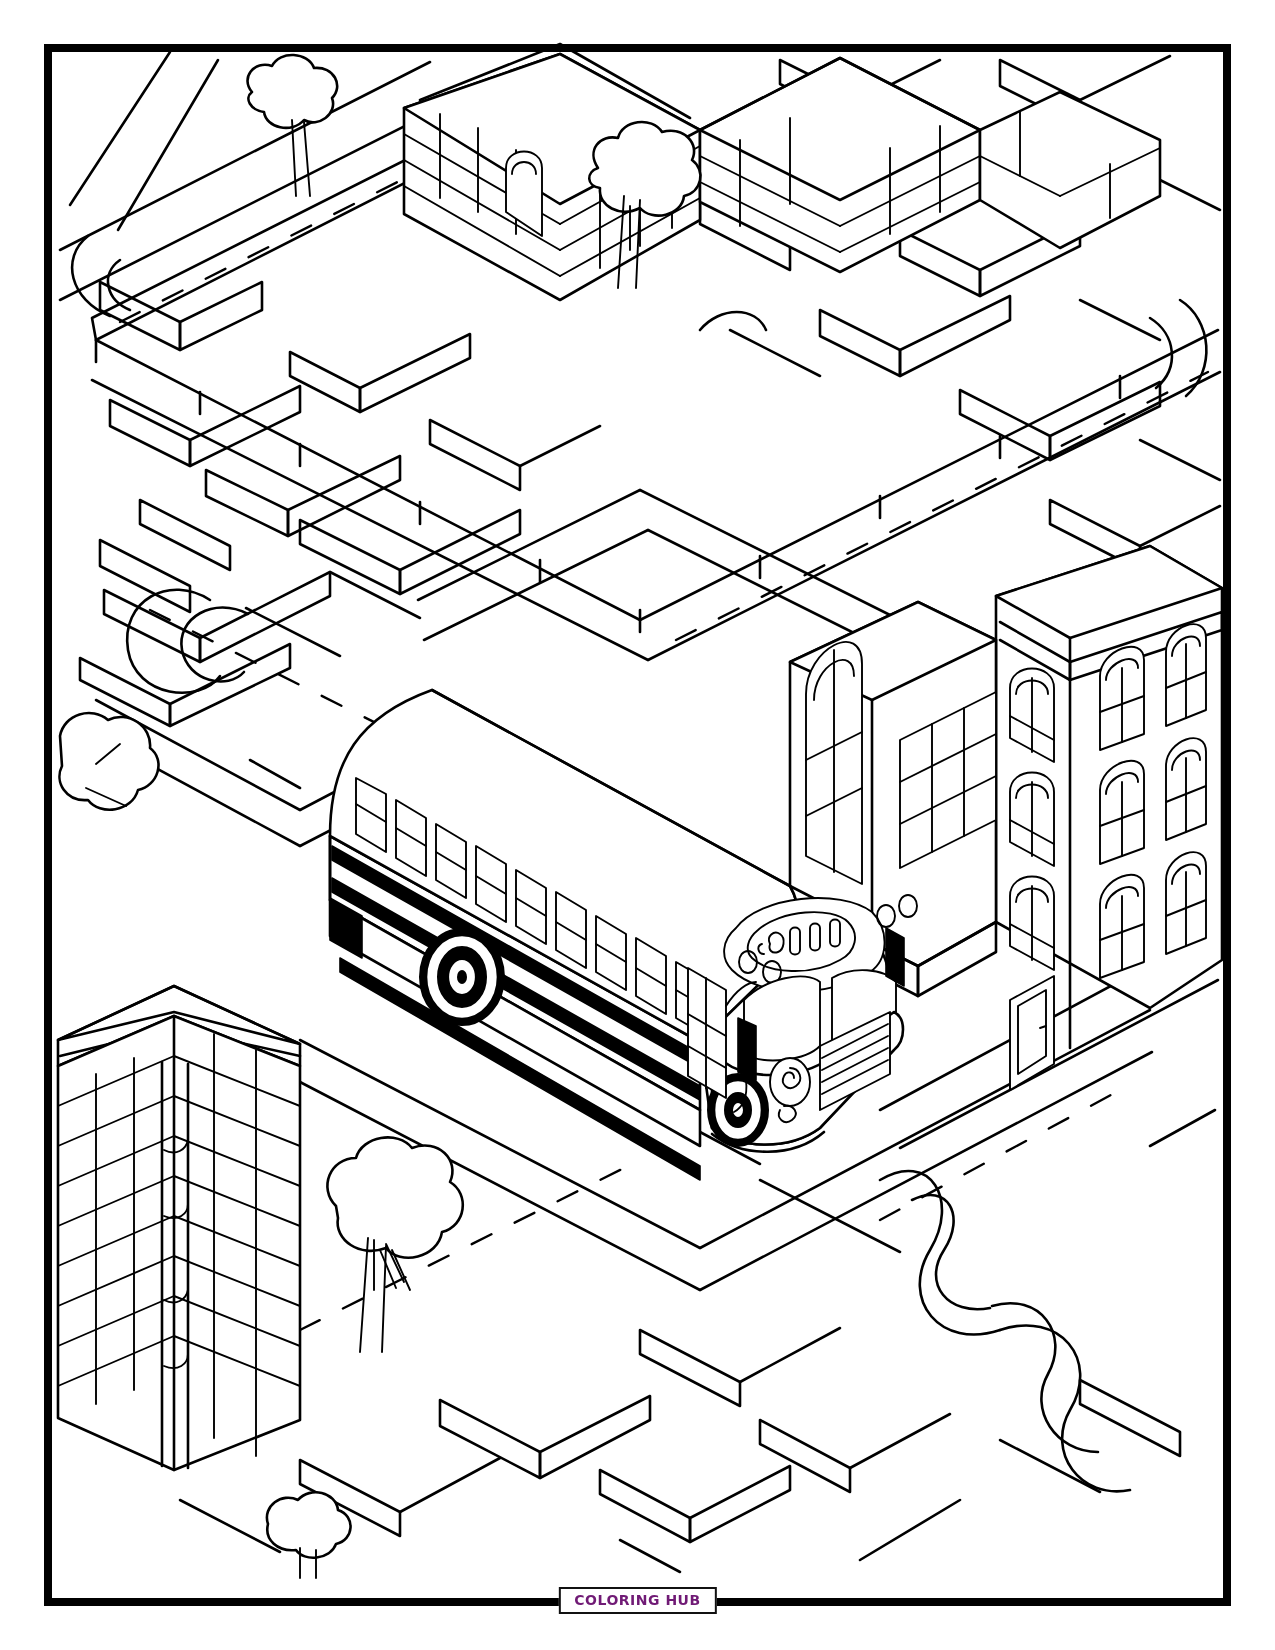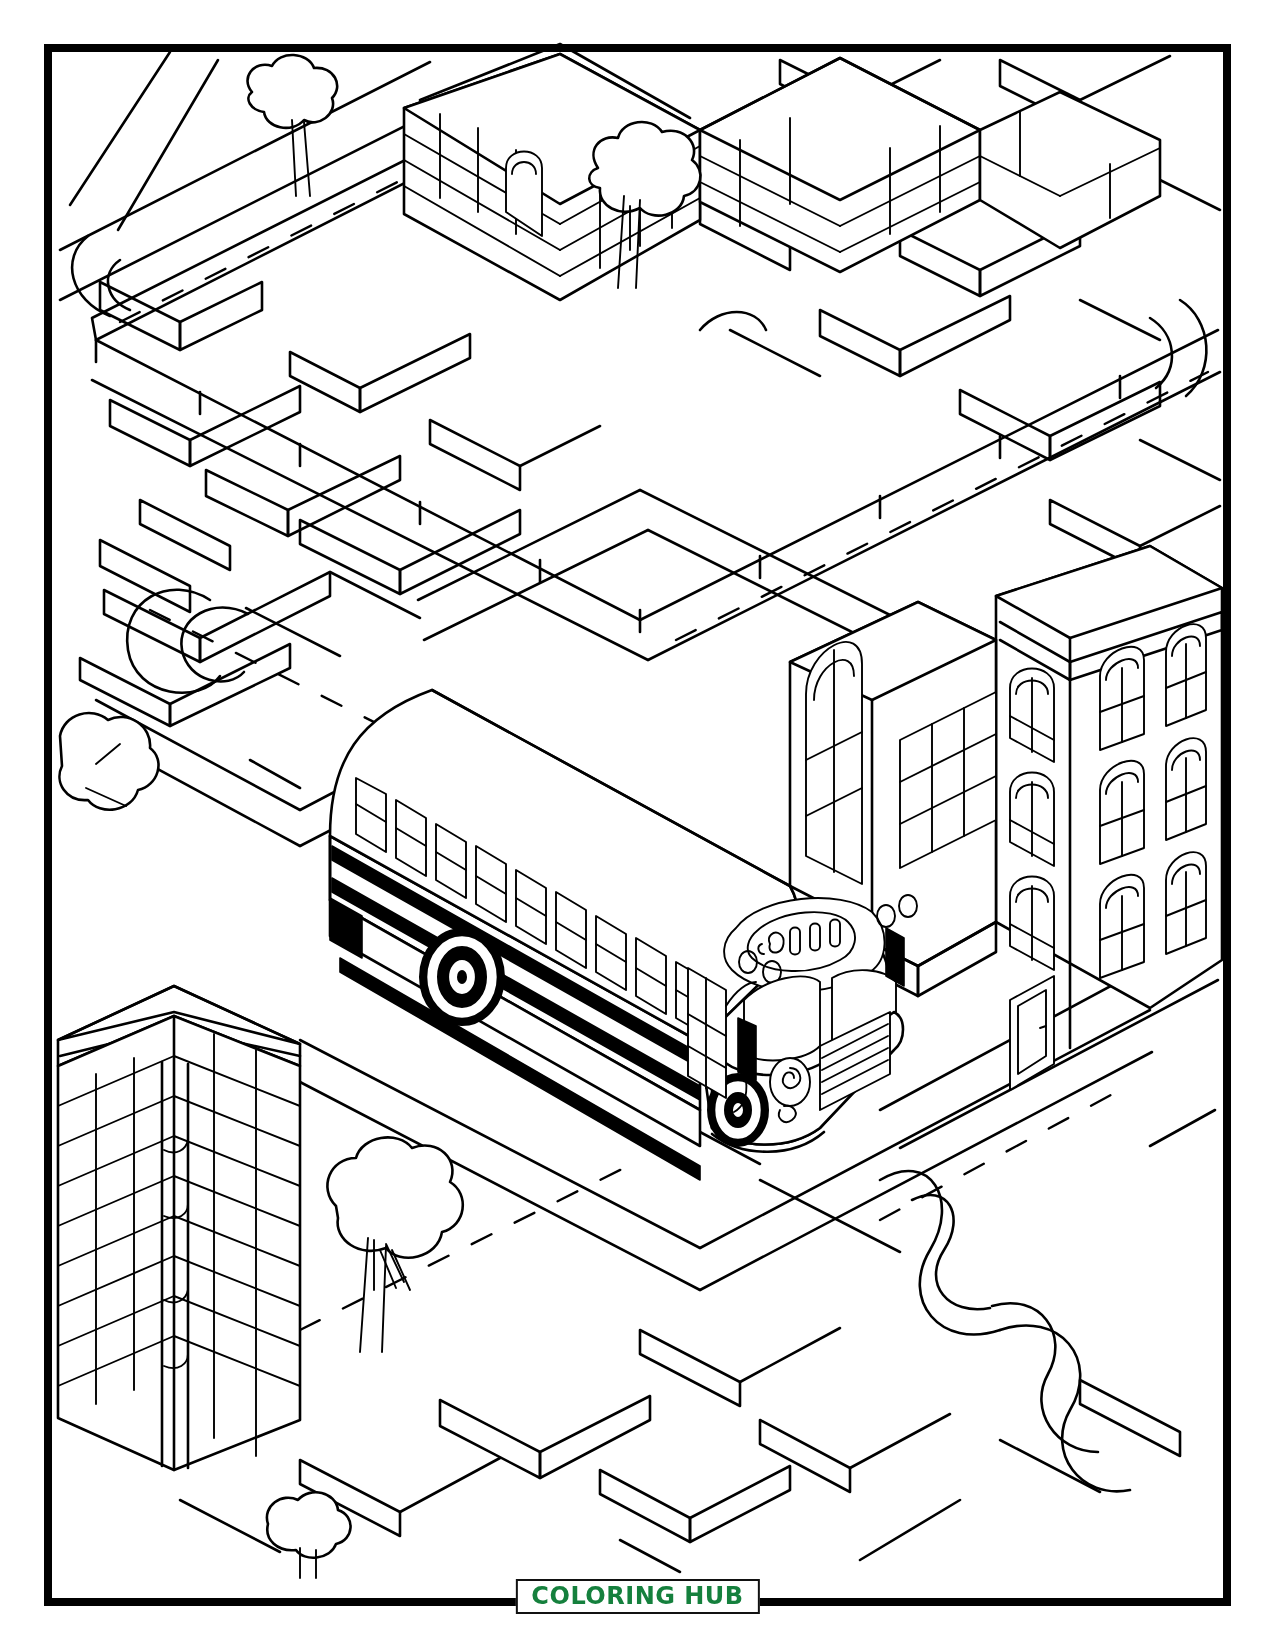--- a/index.html
+++ b/index.html
@@ -33,23 +33,23 @@
     bottom: 36px;
     background: #ffffff;
     border: 2px solid #111111;
     padding: 3px 14px 4px 14px;
     z-index: 20;
     line-height: 1;
   }
   #footer-badge .badge-text {
     font-family: "DejaVu Sans", sans-serif;
     font-weight: bold;
-    font-size: 24px;
+    font-size: 14px;
     letter-spacing: 0.5px;
-    color: #15803d;
+    color: #701a75;
     white-space: nowrap;
   }
 </style>
 </head>
 <body>
 
 <div id="page">
 
   <svg id="art-frame" viewBox="0 0 1275 1650" xmlns="http://www.w3.org/2000/svg">
     <defs>

